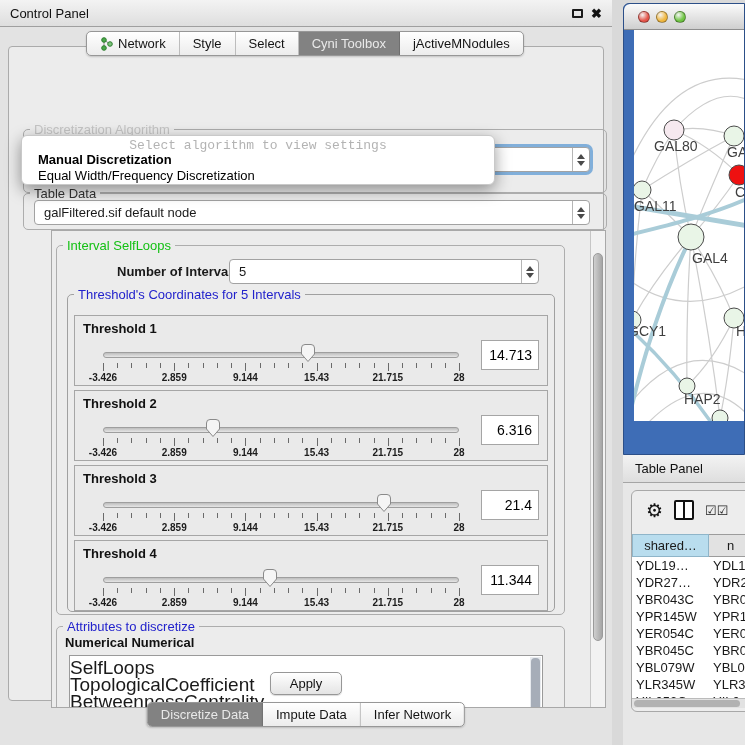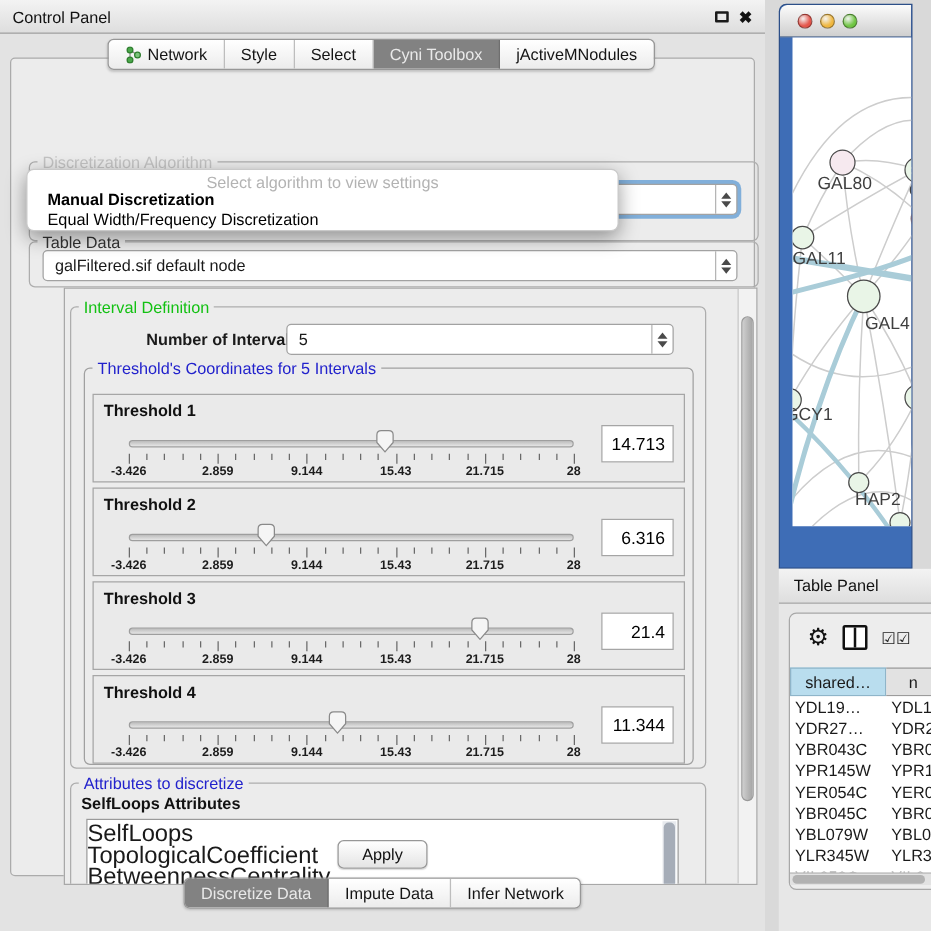--- a/index.html
+++ b/index.html
@@ -52,21 +52,21 @@
                    display:flex; flex-direction:column; align-items:center; justify-content:center; gap:2px; }
   .arr-up { width:0; height:0; border-left:4px solid transparent; border-right:4px solid transparent; border-bottom:5px solid #4a4a4a; }
   .arr-dn { width:0; height:0; border-left:4px solid transparent; border-right:4px solid transparent; border-top:5px solid #4a4a4a; }
   .combo-focus { box-shadow:0 0 0 3px rgba(110,165,215,.85); z-index:1; }
   
   .algo-popup {
     position:absolute; left:12px; top:88px; width:474px; height:50px; z-index:20;
     background:#fff; border:1px solid #c9c9c9; border-radius:6px;
     box-shadow:0 5px 16px rgba(0,0,0,.4); overflow:hidden;
   }
-  .algo-hint { text-align:center; color:#b3b3b3; font-size:13px; padding-top:2px; height:16px; }
+  .algo-hint { text-align:center; color:#b3b3b3; font-size:13px; padding-top:2px; height:16px;font-family:Liberation Mono, monospace; }
   .algo-item { font-size:13px; line-height:16px; padding-left:16px; color:#000; white-space:nowrap; }
   .algo-item.bold { font-weight:bold; }
   
   .scrollpane { position:absolute; left:42px; top:183px; width:555px; height:478px;
                 border:1px solid #a8a8a8; overflow:hidden; background:#ececec; }
   .v-scrollbar { position:absolute; right:0; top:0; bottom:0; width:15px;
                  background:#f2f2f2; border-left:1px solid #c6c6c6; }
   .v-scrollbar .thumb { position:absolute; left:2px; top:22px; width:10px; height:388px;
                  border-radius:5px; background:linear-gradient(90deg,#cfcfcf,#a5a5a5); border:1px solid #9a9a9a; }
   
@@ -89,21 +89,21 @@
   .attr-list { position:absolute; left:12px; top:28px; width:474px; height:92px;
                background:#fff; border:1px solid #9a9a9a; overflow:hidden; }
   .attr-item { font-size:19px; line-height:17px; padding-left:0; color:#1a1a1a; white-space:nowrap; }
   .attr-scroll { position:absolute; right:1px; top:1px; width:11px; bottom:1px; background:#e7eaee; }
   .attr-scroll .thumb { position:absolute; left:1px; top:1px; width:9px; height:95%; border-radius:4px; background:#a6adb8; }
   .apply-btn { position:absolute; left:50%; top:625px; transform:translateX(-50%);
                width:72px; height:23px; border:1px solid #979797; border-radius:5px;
                background:linear-gradient(#ffffff,#e4e4e4); font-size:13px; color:#111;
                display:flex; align-items:center; justify-content:center; box-shadow:0 1px 1px rgba(0,0,0,.15); }
   
-  .net-window { position:absolute; left:623px; top:3px; width:107px; height:452px;
+  .net-window { position:absolute; left:623px; top:3px; width:122px; height:452px;
                 background:#3e6db6; border:1px solid #2c4f88; border-radius:6px 0 0 0; overflow:hidden; }
   .net-titlebar { position:absolute; left:0; top:0; width:100%; height:26px;
                   background:linear-gradient(#fbfbfb,#cfcfcf); border-bottom:1px solid #8e8e8e;
                   border-radius:6px 0 0 0; display:flex; align-items:center; padding-left:14px; gap:6px; }
   .light { width:12px; height:12px; border-radius:50%; border:1px solid rgba(0,0,0,.35); }
   .net-canvas { position:absolute; left:10px; top:26px; width:112px; height:391px; background:#ffffff; overflow:hidden; }
   .net-canvas svg { display:block; }
   
   .table-panel { position:absolute; left:623px; top:455px; width:122px; height:290px; background:#e7e7e7; overflow:hidden; }
   .tp-titlebar { position:absolute; left:0; top:0; width:100%; height:28px;
@@ -190,21 +190,21 @@
         <span class="combo-stepper">
             <span class="arr-up"></span>
             <span class="arr-dn"></span>
           </span>
       </div>
     </div>
 
     <div class="scrollpane">
 
       <div class="group" style="left:4px; top:14px; width:509px; height:370px;">
-        <span class="group-title t-green">Interval Definition</span>
+        <span class="group-title t-green">Interval SelfLoops</span>
         <span style="position:absolute; left:24px; top:18px; font-weight:bold;padding-left:36px;">Number of Intervals</span>
         <div class="combo" style="left:172px; top:13px; width:310px;">
           <span class="combo-text">5</span>
           <span class="combo-stepper">
               <span class="arr-up"></span>
               <span class="arr-dn"></span>
             </span>
         </div>
 
         <div class="group" style="left:10px; top:48px; width:488px; height:318px; border-color:#a0a0a0;">
@@ -378,21 +378,21 @@
                     </svg></div>
                 </div>
                 <div class="value-box">11.344</div>
               </div>
             </div>
         </div>
       </div>
 
       <div class="group" style="left:4px; top:395px; width:509px; height:130px;">
         <span class="group-title t-blue">Attributes to discretize</span>
-        <span class="attr-subtitle">SelfLoops Attributes</span>
+        <span class="attr-subtitle">Numerical Numerical</span>
         <div class="attr-list">
           <div style="padding-top:3px;">
               <div class="attr-item">SelfLoops</div>
               <div class="attr-item">TopologicalCoefficient</div>
               <div class="attr-item">BetweennessCentrality</div>
             </div>
           <div class="attr-scroll">
               <div class="thumb"></div>
             </div>
         </div>

